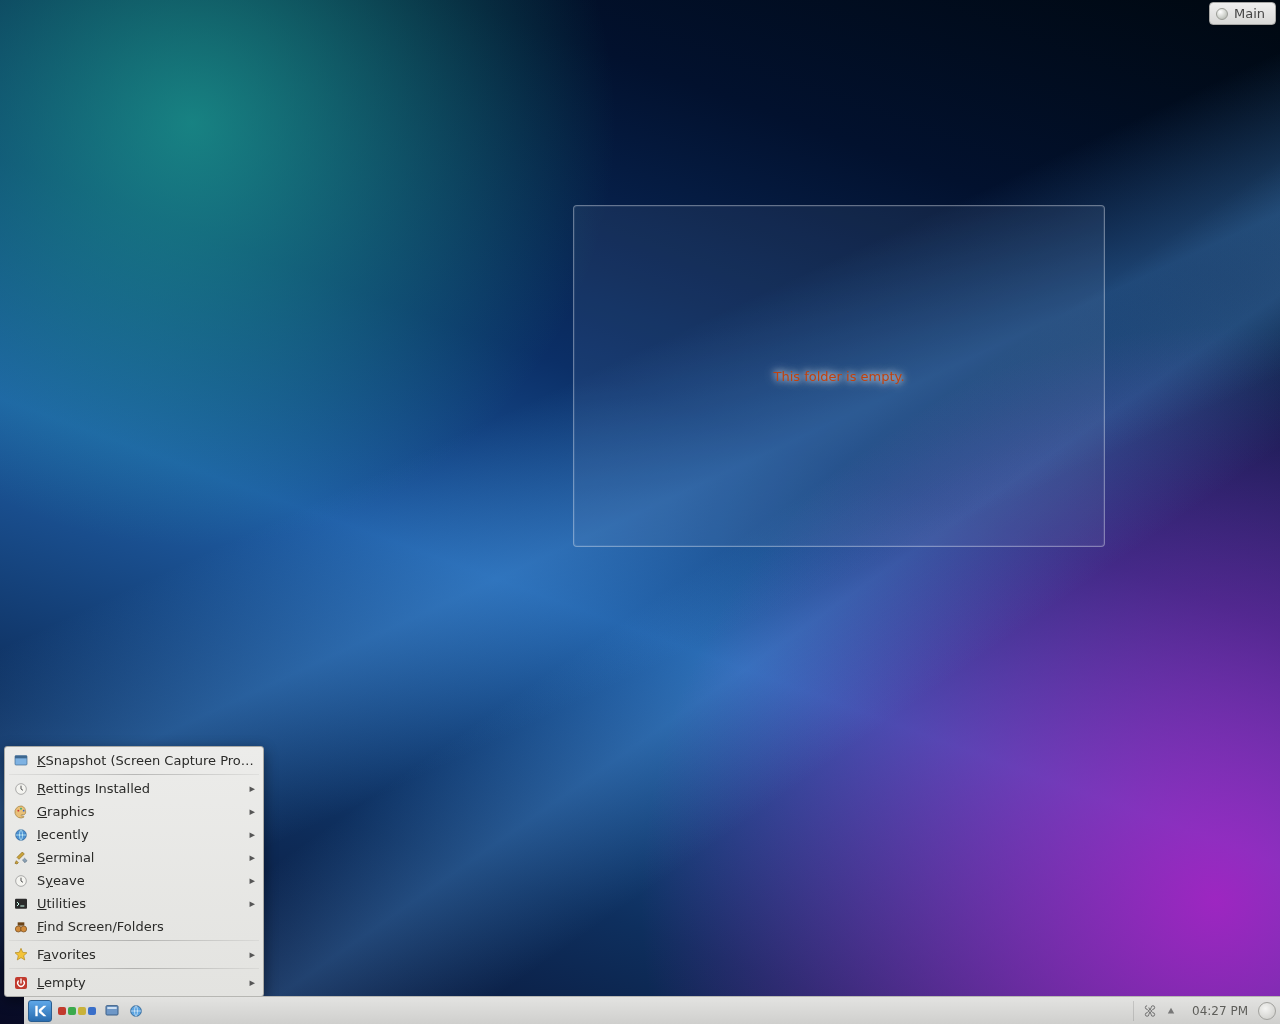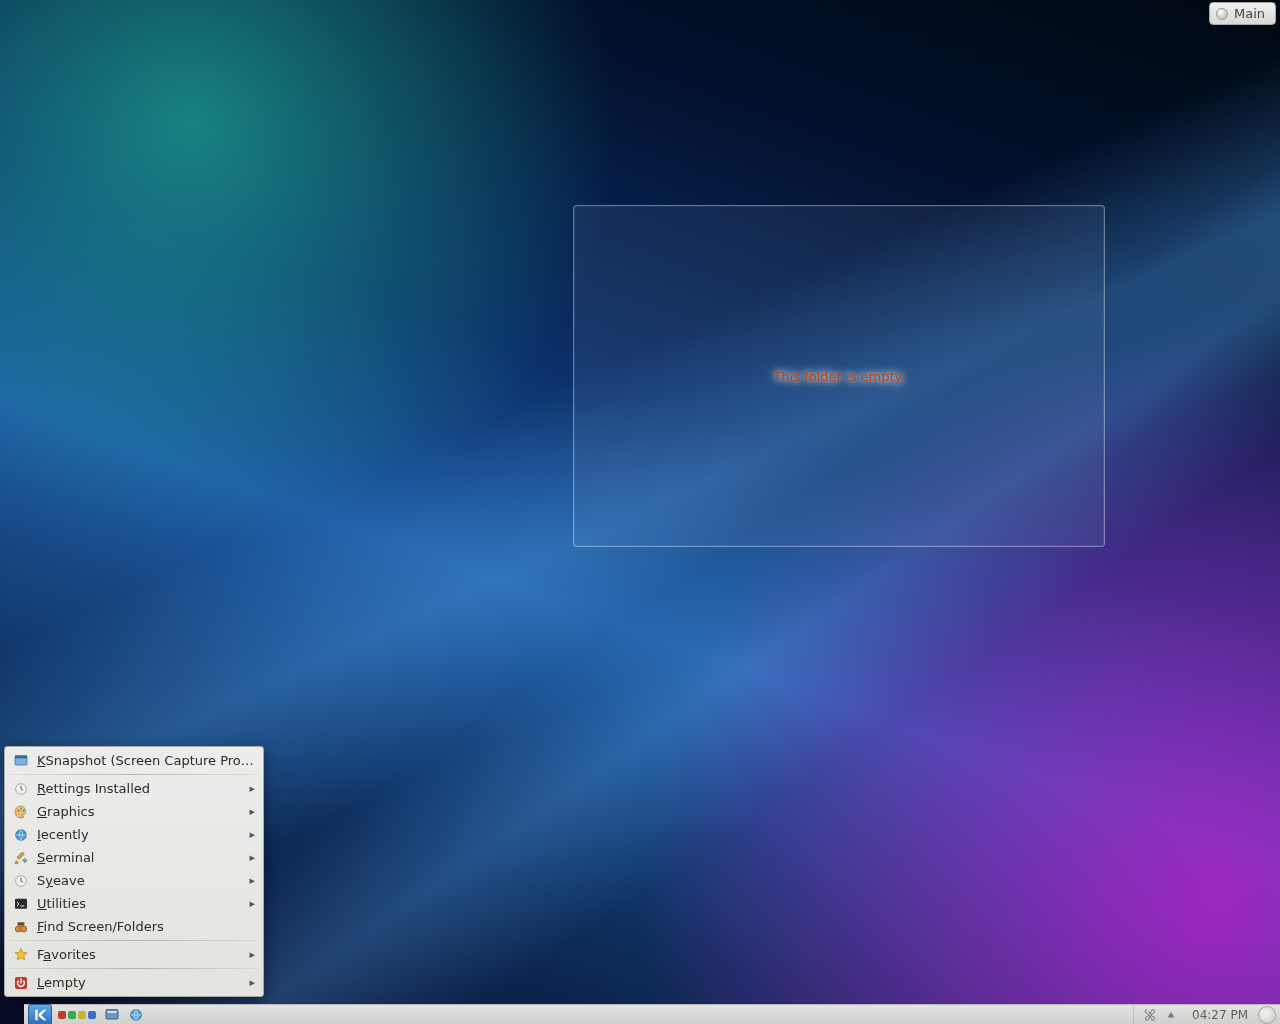--- a/index.html
+++ b/index.html
@@ -63,21 +63,21 @@
 .activity-pill .dot {
   width:12px;height:12px;border-radius:50%;
   background:radial-gradient(circle at 35% 30%, #fff, #cfd2cc 55%, #a9aca6);
   border:1px solid #9a9c96;
 }
 
 
 .taskbar {
   position:absolute;
   left:0; right:0; bottom:0;
-  height:20px;
+  height:28px;
   background:linear-gradient(#e3e3e1,#cfcfcd);
   border-top:1px solid #b7b7b3;
   display:flex; align-items:center;
   padding:0 4px;
   gap:4px;
   margin-left:24px;
 }
 .taskbar .spacer { flex:1; }
 .taskbar .tb-icon {
   width:20px;height:20px;

